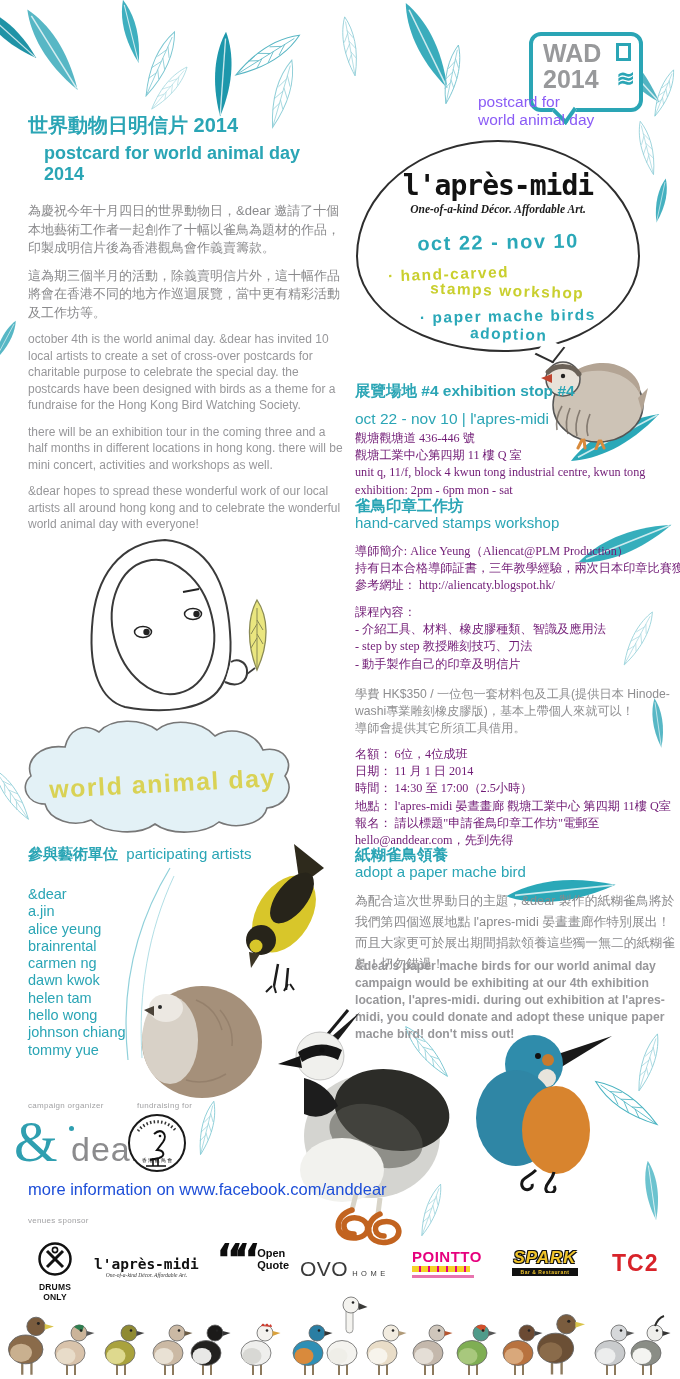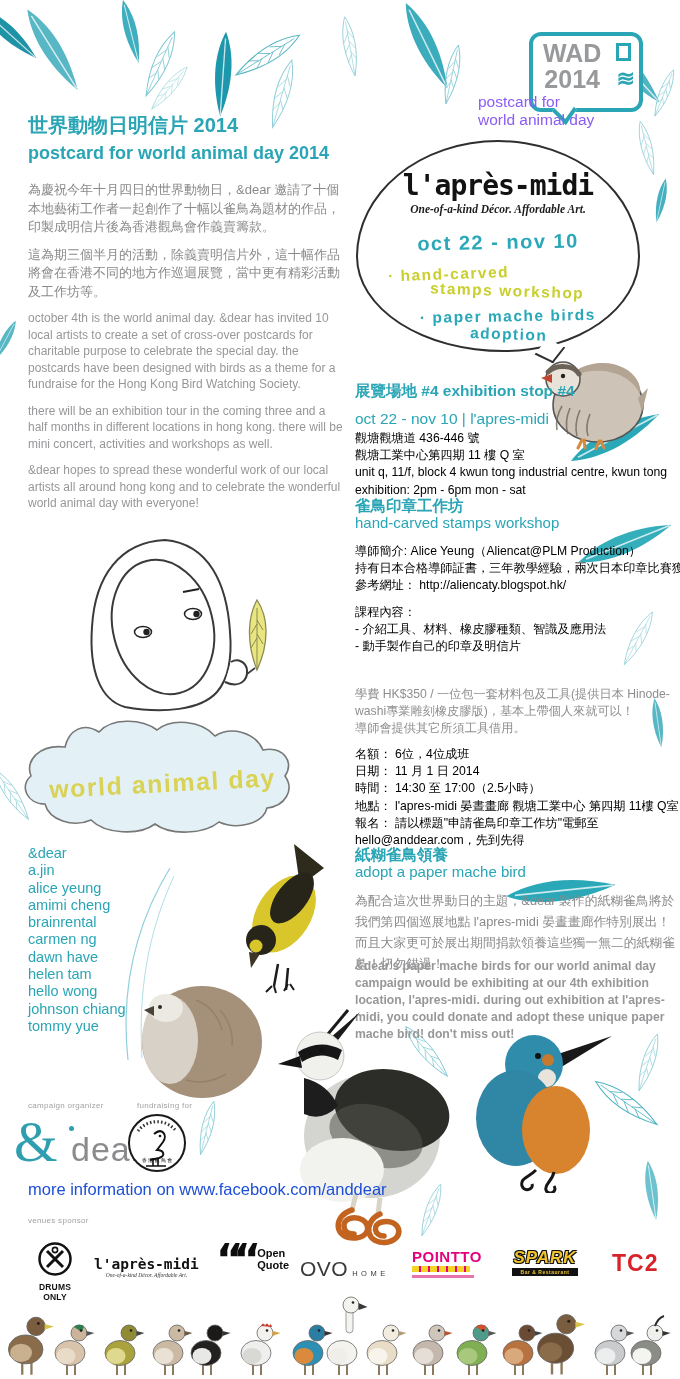--- a/index.html
+++ b/index.html
@@ -2,29 +2,29 @@
 <html><head>
 <meta charset="utf-8">
 <style>
   html,body{margin:0;padding:0;background:#fff;}
   .poster{position:relative;width:680px;height:1379px;background:#fff;overflow:hidden;
           font-family:"Liberation Sans",sans-serif;}
   .abs{position:absolute;}
   .fe{position:absolute;transform-origin:50% 50%;}
   
   .wad-box{position:absolute;left:529px;top:32px;width:106px;height:72px;border:4px solid #2aa5b5;border-radius:12px;background:#fff;}
-  .wad-txt{position:absolute;left:10px;top:4px;color:#98999b;font-weight:bold;font-size:25px;line-height:26px;letter-spacing:0;text-align:center;}
+  .wad-txt{position:absolute;left:10px;top:4px;color:#98999b;font-weight:bold;font-size:25px;line-height:26px;letter-spacing:0;}
   .wad-stamp{position:absolute;right:8px;top:7px;width:9px;height:12px;border:3px solid #2aa5b5;}
   .wad-waves{position:absolute;right:4px;top:30px;color:#2aa5b5;font-size:22px;font-weight:bold;}
   .wad-tail{position:absolute;left:22px;bottom:-12px;width:15px;height:15px;background:#fff;border-left:4px solid #2aa5b5;border-bottom:4px solid #2aa5b5;transform:rotate(-55deg) skewX(-10deg);}
   .wad-caption{position:absolute;left:478px;top:93px;color:#8b5cf6;font-size:15.5px;line-height:18px;}
   
   .col-left{position:absolute;left:28px;top:112px;width:320px;}
   .t-zh{margin:0 0 4px;font-size:20px;font-weight:bold;color:#2aa5b5;}
-  .t-en{margin:0 0 17px;font-size:18px;font-weight:bold;color:#2aa5b5;}
+  .t-en{margin:0 16px 17px;font-size:18px;font-weight:bold;color:#2aa5b5;}
   .zh-p{margin:0 0 9px;font-size:13px;line-height:18.5px;color:#8a8a8c;}
   .en-p{margin:0 0 10px;font-size:12px;line-height:16.5px;color:#97979a;}
   
   .bubble{position:absolute;left:356px;top:140px;width:284px;height:212px;background:#fff;border:2.5px solid #2e2e2e;
           border-radius:50% 50% 48% 52% / 55% 55% 45% 45%;text-align:center;box-sizing:border-box;padding-top:27px;z-index:3;}
   .bub-tail{position:absolute;left:182px;bottom:-11px;width:18px;height:18px;background:#fff;border-right:2.5px solid #2e2e2e;border-bottom:2.5px solid #2e2e2e;transform:rotate(38deg) skewY(-12deg);}
   .bub-logo{font-family:"DejaVu Sans Mono",monospace;font-weight:bold;font-size:28px;letter-spacing:-1px;color:#121212;}
   .bub-tag{font-family:"Liberation Serif",serif;font-style:italic;font-weight:bold;font-size:11.5px;color:#1d1d1d;margin-top:1px;}
   .hand{font-weight:bold;letter-spacing:1.5px;}
   .bub-dates{margin-top:16px;font-size:20px;color:#2aa8b8;transform:rotate(-1deg);}
@@ -32,21 +32,21 @@
   .yel{color:#c9cf2e;}
   .tealtx{color:#2aa8b8;}
   .bub-l1{margin:9px 0 0 30px;transform:rotate(-2deg);}
   .bub-l2{margin:2px 0 0 72px;transform:rotate(2deg);}
   .bub-l3{margin:6px 0 0 62px;transform:rotate(-1deg);}
   .bub-l4{margin:2px 0 0 112px;transform:rotate(2deg);}
   
   .col-right{position:absolute;left:355px;top:0;width:322px;}
   .sec-h{font-size:15.5px;font-weight:bold;color:#2aa5b5;white-space:nowrap;}
   .sec-h2{font-size:15px;color:#2aa5b5;white-space:nowrap;}
-  .line{font-size:12.2px;line-height:17.2px;color:#000000;white-space:nowrap;}
+  .line{font-size:12.2px;line-height:17.2px;color:#701a75;white-space:nowrap;font-family:Liberation Serif, serif;}
   .wrapp{font-size:12.2px;line-height:17.2px;color:#8e8e90;}
   .wrapp-zh{font-size:12.8px;line-height:21px;color:#8a8a8c;}
   .wrapp-en{font-size:12.2px;line-height:17px;color:#97979a;font-weight:bold;}
   
   .artists{position:absolute;left:28px;top:845px;width:320px;}
   .art-h{font-size:15px;color:#2aa5b5;margin-bottom:22px;white-space:nowrap;}
   .art-name{font-size:14.5px;line-height:17.3px;color:#2aa5b5;}
   
   .minilabel{position:absolute;font-size:8px;color:#a2a2a4;letter-spacing:.3px;}
   .anddear{position:absolute;left:14px;top:1112px;height:66px;}
@@ -257,46 +257,50 @@
     <div class="abs sec-h" style="top:496px">雀鳥印章工作坊</div>
     <div class="abs sec-h2" style="top:514px">hand-carved stamps workshop</div>
     <div class="abs" style="top:543px">
       <div class="line">導師簡介: Alice Yeung（Aliencat@PLM Production）</div>
       <div class="line">持有日本合格導師証書，三年教學經驗，兩次日本印章比賽獲獎</div>
       <div class="line">參考網址： http://aliencaty.blogspot.hk/</div>
     </div>
     <div class="abs" style="top:604px">
       <div class="line">課程內容：</div>
       <div class="line">- 介紹工具、材料、橡皮膠種類、智識及應用法</div>
+      <div class="line">- step by step 教授雕刻技巧、刀法</div>
       <div class="line">- 動手製作自己的印章及明信片</div>
     </div>
     <div class="abs wrapp" style="top:686px;width:322px">學費 HK$350 / 一位包一套材料包及工具(提供日本 Hinode-washi專業雕刻橡皮膠版)，基本上帶個人來就可以！</div>
     <div class="abs wrapp" style="top:720px;width:322px">導師會提供其它所須工具借用。</div>
     <div class="abs" style="top:746px">
       <div class="line">名額： 6位，4位成班</div>
       <div class="line">日期： 11 月 1 日 2014</div>
       <div class="line">時間： 14:30 至 17:00（2.5小時）</div>
       <div class="line">地點： l'apres-midi 晏晝畫廊 觀塘工業中心 第四期 11樓 Q室</div>
       <div class="line">報名： 請以標題"申請雀鳥印章工作坊"電郵至</div>
       <div class="line">hello@anddear.com，先到先得</div>
     </div>
     <div class="abs sec-h" style="top:845px">紙糊雀鳥領養</div>
     <div class="abs sec-h2" style="top:863px">adopt a paper mache bird</div>
     <div class="abs wrapp-zh" style="top:890px;width:322px">為配合這次世界動日的主題，&amp;dear 製作的紙糊雀鳥將於我們第四個巡展地點 l'apres-midi 晏晝畫廊作特別展出！而且大家更可於展出期間捐款領養這些獨一無二的紙糊雀鳥！切勿錯過！</div>
     <div class="abs wrapp-en" style="top:958px;width:318px">&amp;dear's paper mache birds for our world animal day campaign would be exhibiting at our 4th exhibition location, l'apres-midi. during out exhibition at l'apres-midi, you could donate and adopt these unique paper mache bird! don't miss out!</div>
   </div>
 
   <div class="artists">
+    <div class="art-h">
+      <b>參與藝術單位</b>&nbsp;
+      <span>participating artists</span>
+    </div>
     <div class="art-name">&amp;dear</div>
     <div class="art-name">a.jin</div>
     <div class="art-name">alice yeung</div>
-    <div class="art-name">amimi cheng</div>
     <div class="art-name">brainrental</div>
     <div class="art-name">carmen ng</div>
-    <div class="art-name">dawn have</div>
+    <div class="art-name">dawn kwok</div>
     <div class="art-name">helen tam</div>
     <div class="art-name">hello wong</div>
     <div class="art-name">johnson chiang</div>
     <div class="art-name">tommy yue</div>
   </div>
 
   <svg class="abs" style="left:236px;top:842px" width="100" height="155" viewBox="0 0 100 155">
     <polygon points="58,2 88,26 64,44" fill="#2e2a1c"></polygon>
     <ellipse cx="48" cy="72" rx="27" ry="42" transform="rotate(32 48 72)" fill="#d8c62a"></ellipse>
     <ellipse cx="56" cy="56" rx="15" ry="30" transform="rotate(38 56 56)" fill="#27241a"></ellipse>

